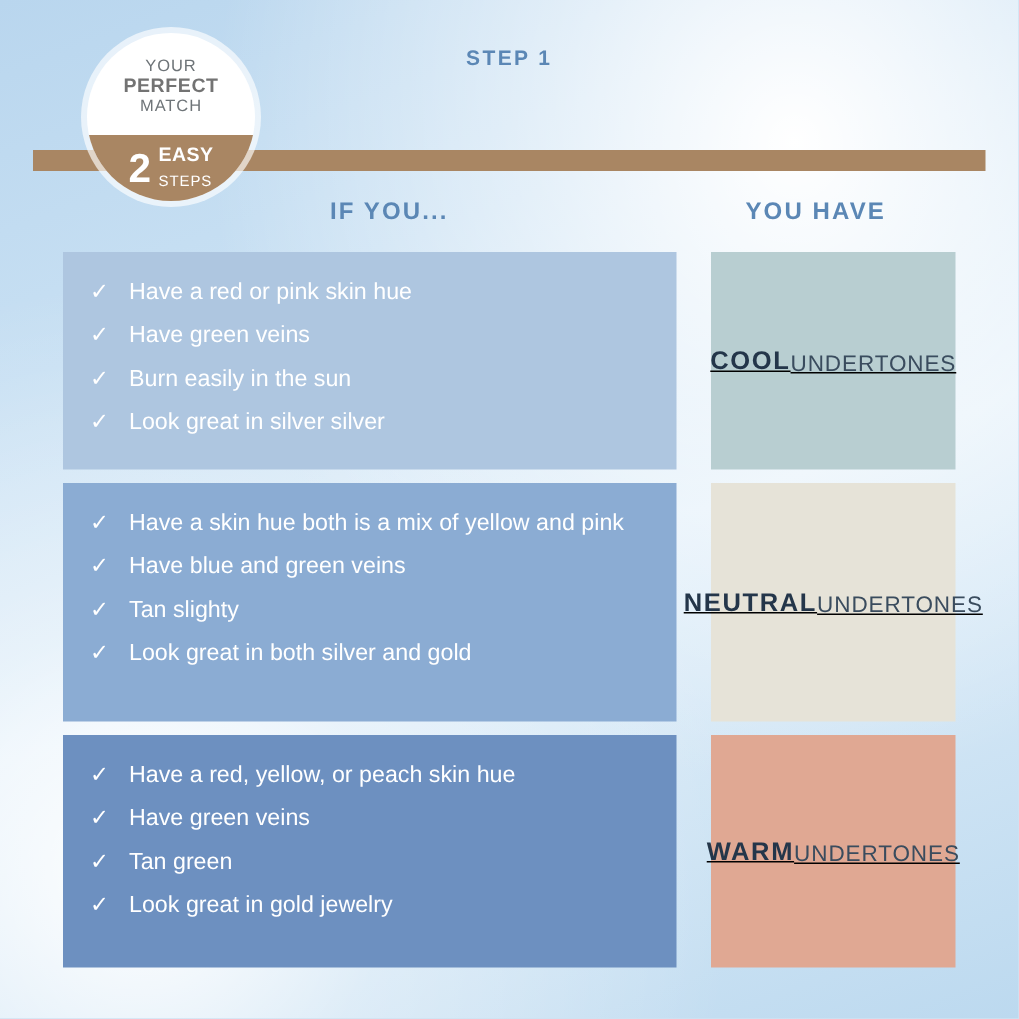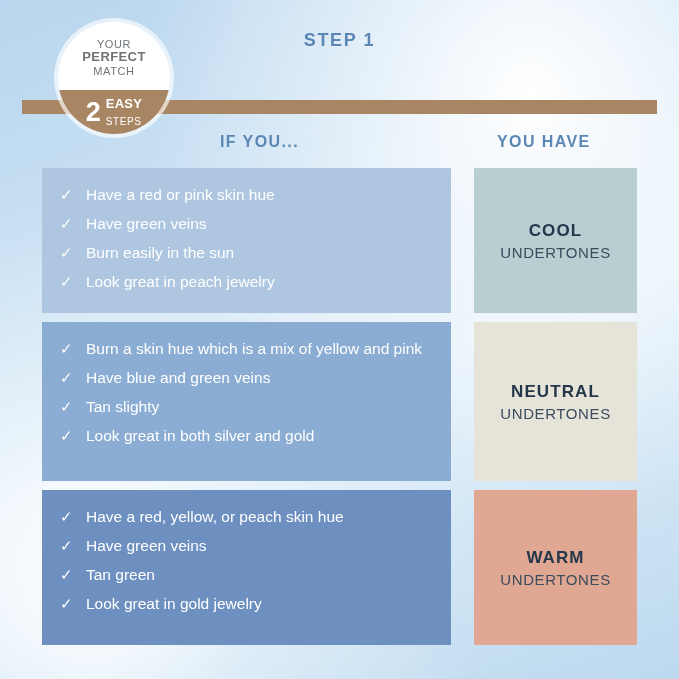--- a/index.html
+++ b/index.html
@@ -24,21 +24,21 @@
   }
   
   .header {
     position: absolute;
     left: 0; right: 0; top: 0;
     height: 100px;
     text-align: center;
   }
   .step-label {
     margin-top: 30px;
-    font-size: 18px;
+    font-size: 14px;
     font-weight: bold;
     letter-spacing: 1.6px;
     color: #5b87b5;
   }
   .main-title {
     margin-top: 7px;
     font-size: 31px;
     font-weight: bold;
     letter-spacing: 0.6px;
     color: #2f4f6f;
@@ -167,24 +167,25 @@
     flex: 0 0 auto;
     width: 14px;
     font-size: 15px;
     line-height: 1.42;
     color: #ffffff;
   }
   .tone {
     width: 163px;
     box-sizing: border-box;
     display: flex;
-    flex-direction: column;
+    flex-direction: row;
     align-items: center;
     justify-content: center;
     text-align: center;
+    text-decoration: underline;
   }
   .tone-name {
     font-size: 17px;
     font-weight: bold;
     letter-spacing: 1.1px;
     color: #24364a;
   }
   .tone-sub {
     margin-top: 3px;
     font-size: 15px;
@@ -235,36 +236,36 @@
           <li>
             <span class="check">✓</span>
             <span>Have green veins</span>
           </li>
           <li>
             <span class="check">✓</span>
             <span>Burn easily in the sun</span>
           </li>
           <li>
             <span class="check">✓</span>
-            <span>Look great in peach jewelry</span>
+            <span>Look great in silver silver</span>
           </li>
         </ul>
       </div>
       <div class="tone" style="background: rgb(184, 206, 209);">
         <div class="tone-name">COOL</div>
         <div class="tone-sub">UNDERTONES</div>
       </div>
     </div>
 
     <div class="row" style="height: 159px;">
       <div class="cond" style="background: rgb(139, 172, 211);">
         <ul>
           <li>
             <span class="check">✓</span>
-            <span>Burn a skin hue which is a mix of yellow and pink</span>
+            <span>Have a skin hue both is a mix of yellow and pink</span>
           </li>
           <li>
             <span class="check">✓</span>
             <span>Have blue and green veins</span>
           </li>
           <li>
             <span class="check">✓</span>
             <span>Tan slighty</span>
           </li>
           <li>

